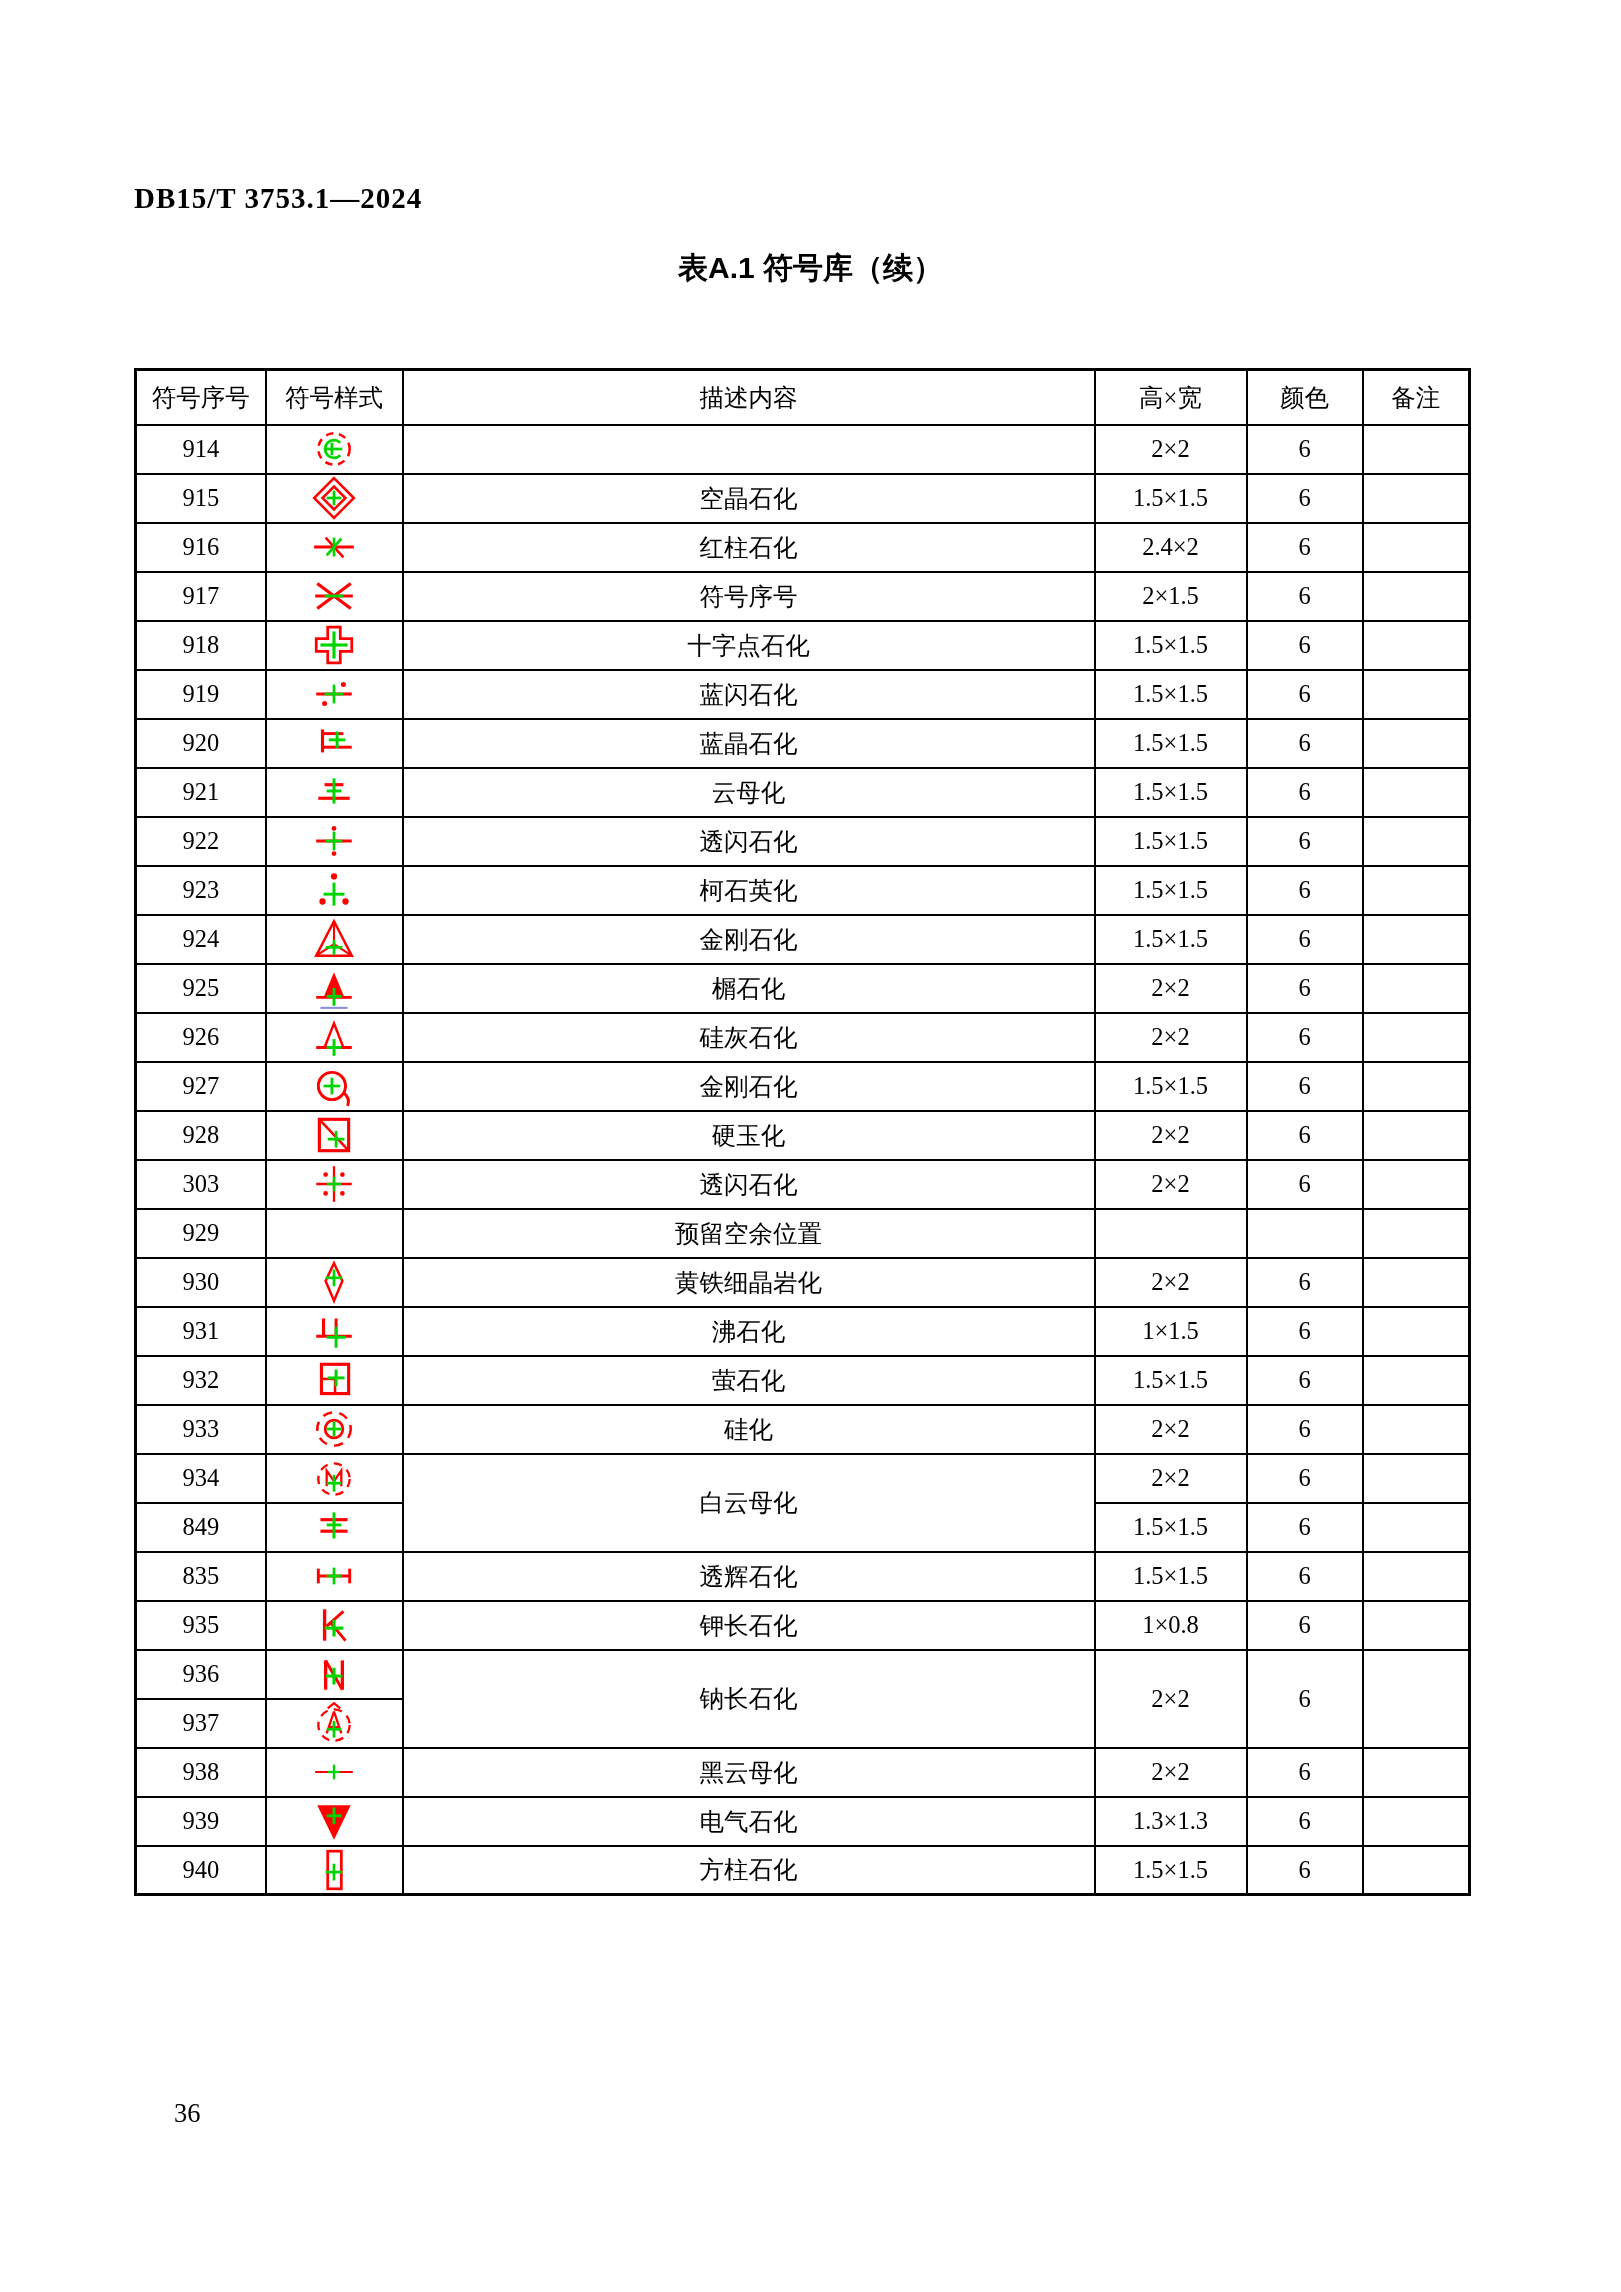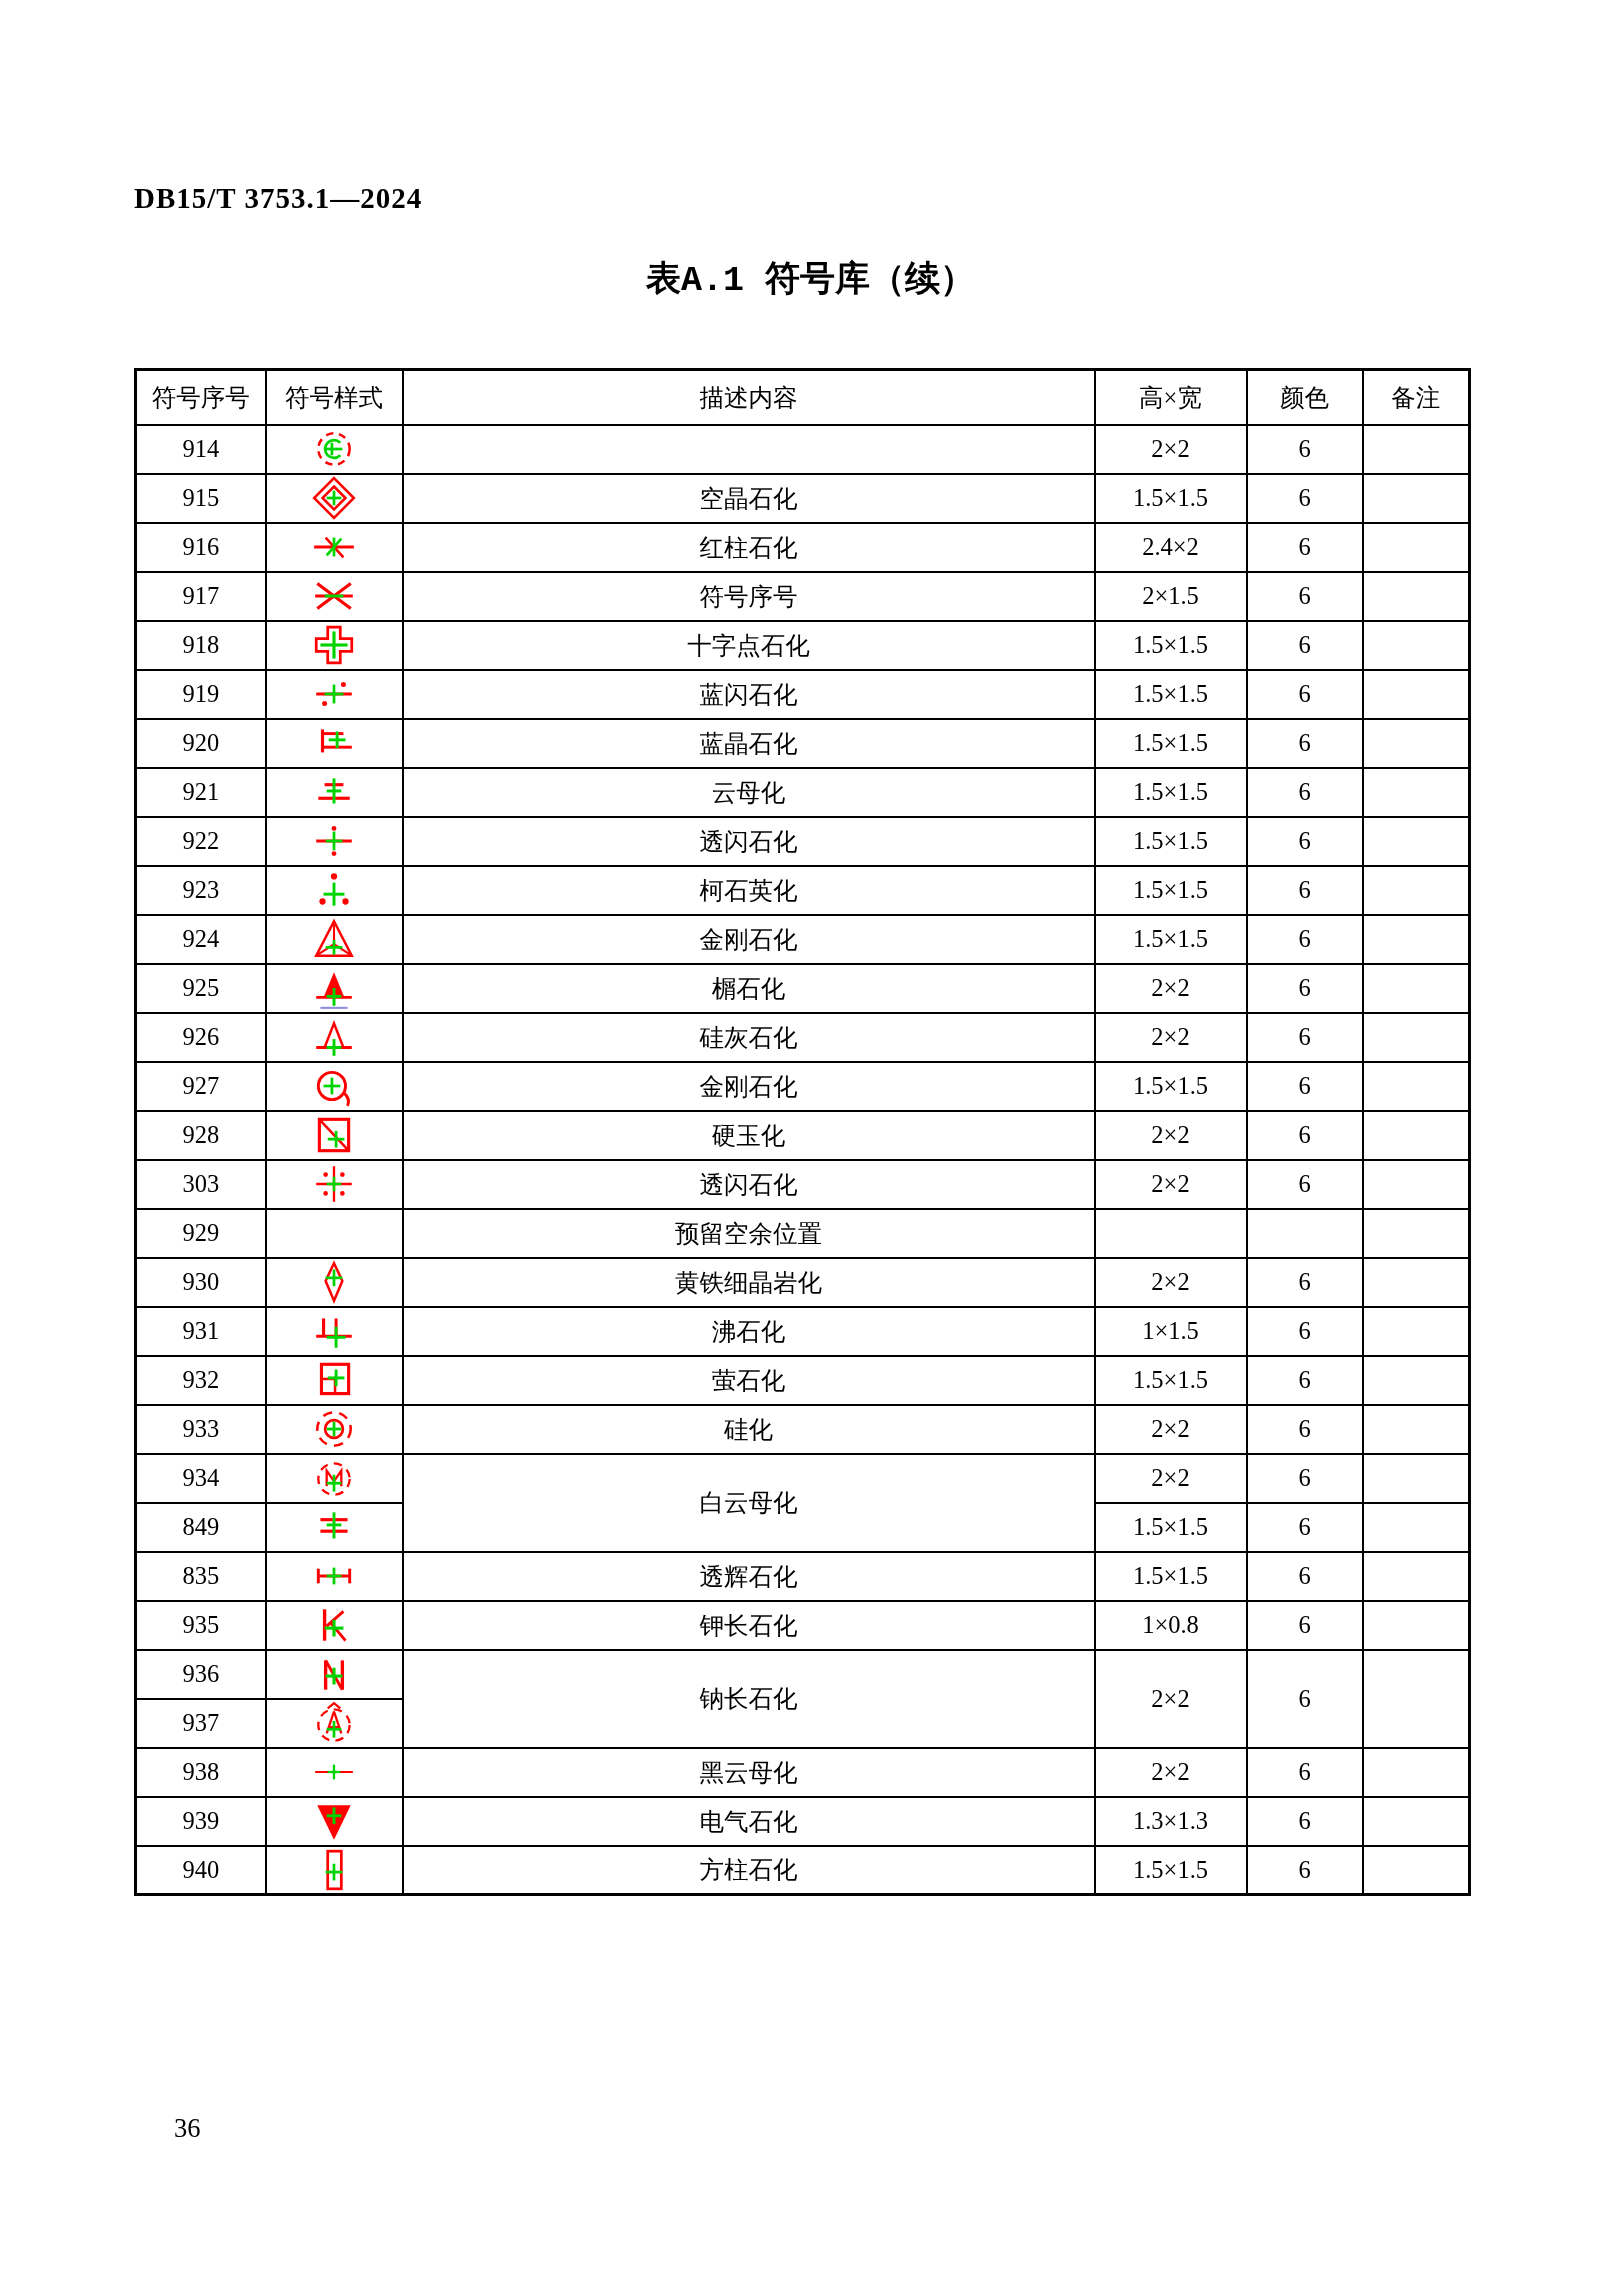--- a/index.html
+++ b/index.html
@@ -7,23 +7,23 @@
     position:relative;width:1621px;height:2293px;background:#ffffff;
     overflow:hidden;color:#000;
     font-family:"Liberation Serif","DejaVu Serif",serif;
   }
   .doc-code{
     position:absolute;left:134px;top:182px;
     font-family:Liberation Serif, serif;
     font-weight:700;font-size:29px;letter-spacing:1px;color:#000;
   }
   .table-title{
-    position:absolute;top:255px;left:0;width:100%;text-align:center;
-    font-family:Liberation Mono, monospace;
-    font-weight:700;font-size:35px;color:#000;
+    position:absolute;top:248px;left:0;width:100%;text-align:center;
+    font-family:Liberation Sans, sans-serif;
+    font-weight:700;font-size:30px;color:#000;
   }
   table.symbol-table{
     position:absolute;left:134px;top:328px;width:1334px;
     border-collapse:collapse;table-layout:fixed;
     border:3.9px solid #000;
     margin-top:40px;
   }
   .symbol-table th,.symbol-table td{
     border-left:2px solid #000;border-right:2px solid #000;
     border-top:2.9px solid #000;border-bottom:2.9px solid #000;
@@ -32,21 +32,20 @@
     overflow:hidden;
   }
   .symbol-table thead tr{height:55px;}
   .symbol-table tbody tr{height:49px;}
   .symbol-table .num{font-family:"Liberation Serif","DejaVu Serif",serif;}
   .sym-wrap{display:flex;align-items:center;justify-content:center;height:100%;}
   .sym-wrap svg{display:block;}
   .page-number{
     position:absolute;left:174px;top:2098px;font-size:26.5px;color:#000;
     font-family:"Liberation Serif","DejaVu Serif",serif;
-    margin-top:15px;
   }
 </style>
 </head>
 <body>
 
 <div class="page">
   <div class="doc-code">DB15/T 3753.1—2024</div>
   <div class="table-title">表A.1 符号库（续）</div>
 
   <table class="symbol-table">

